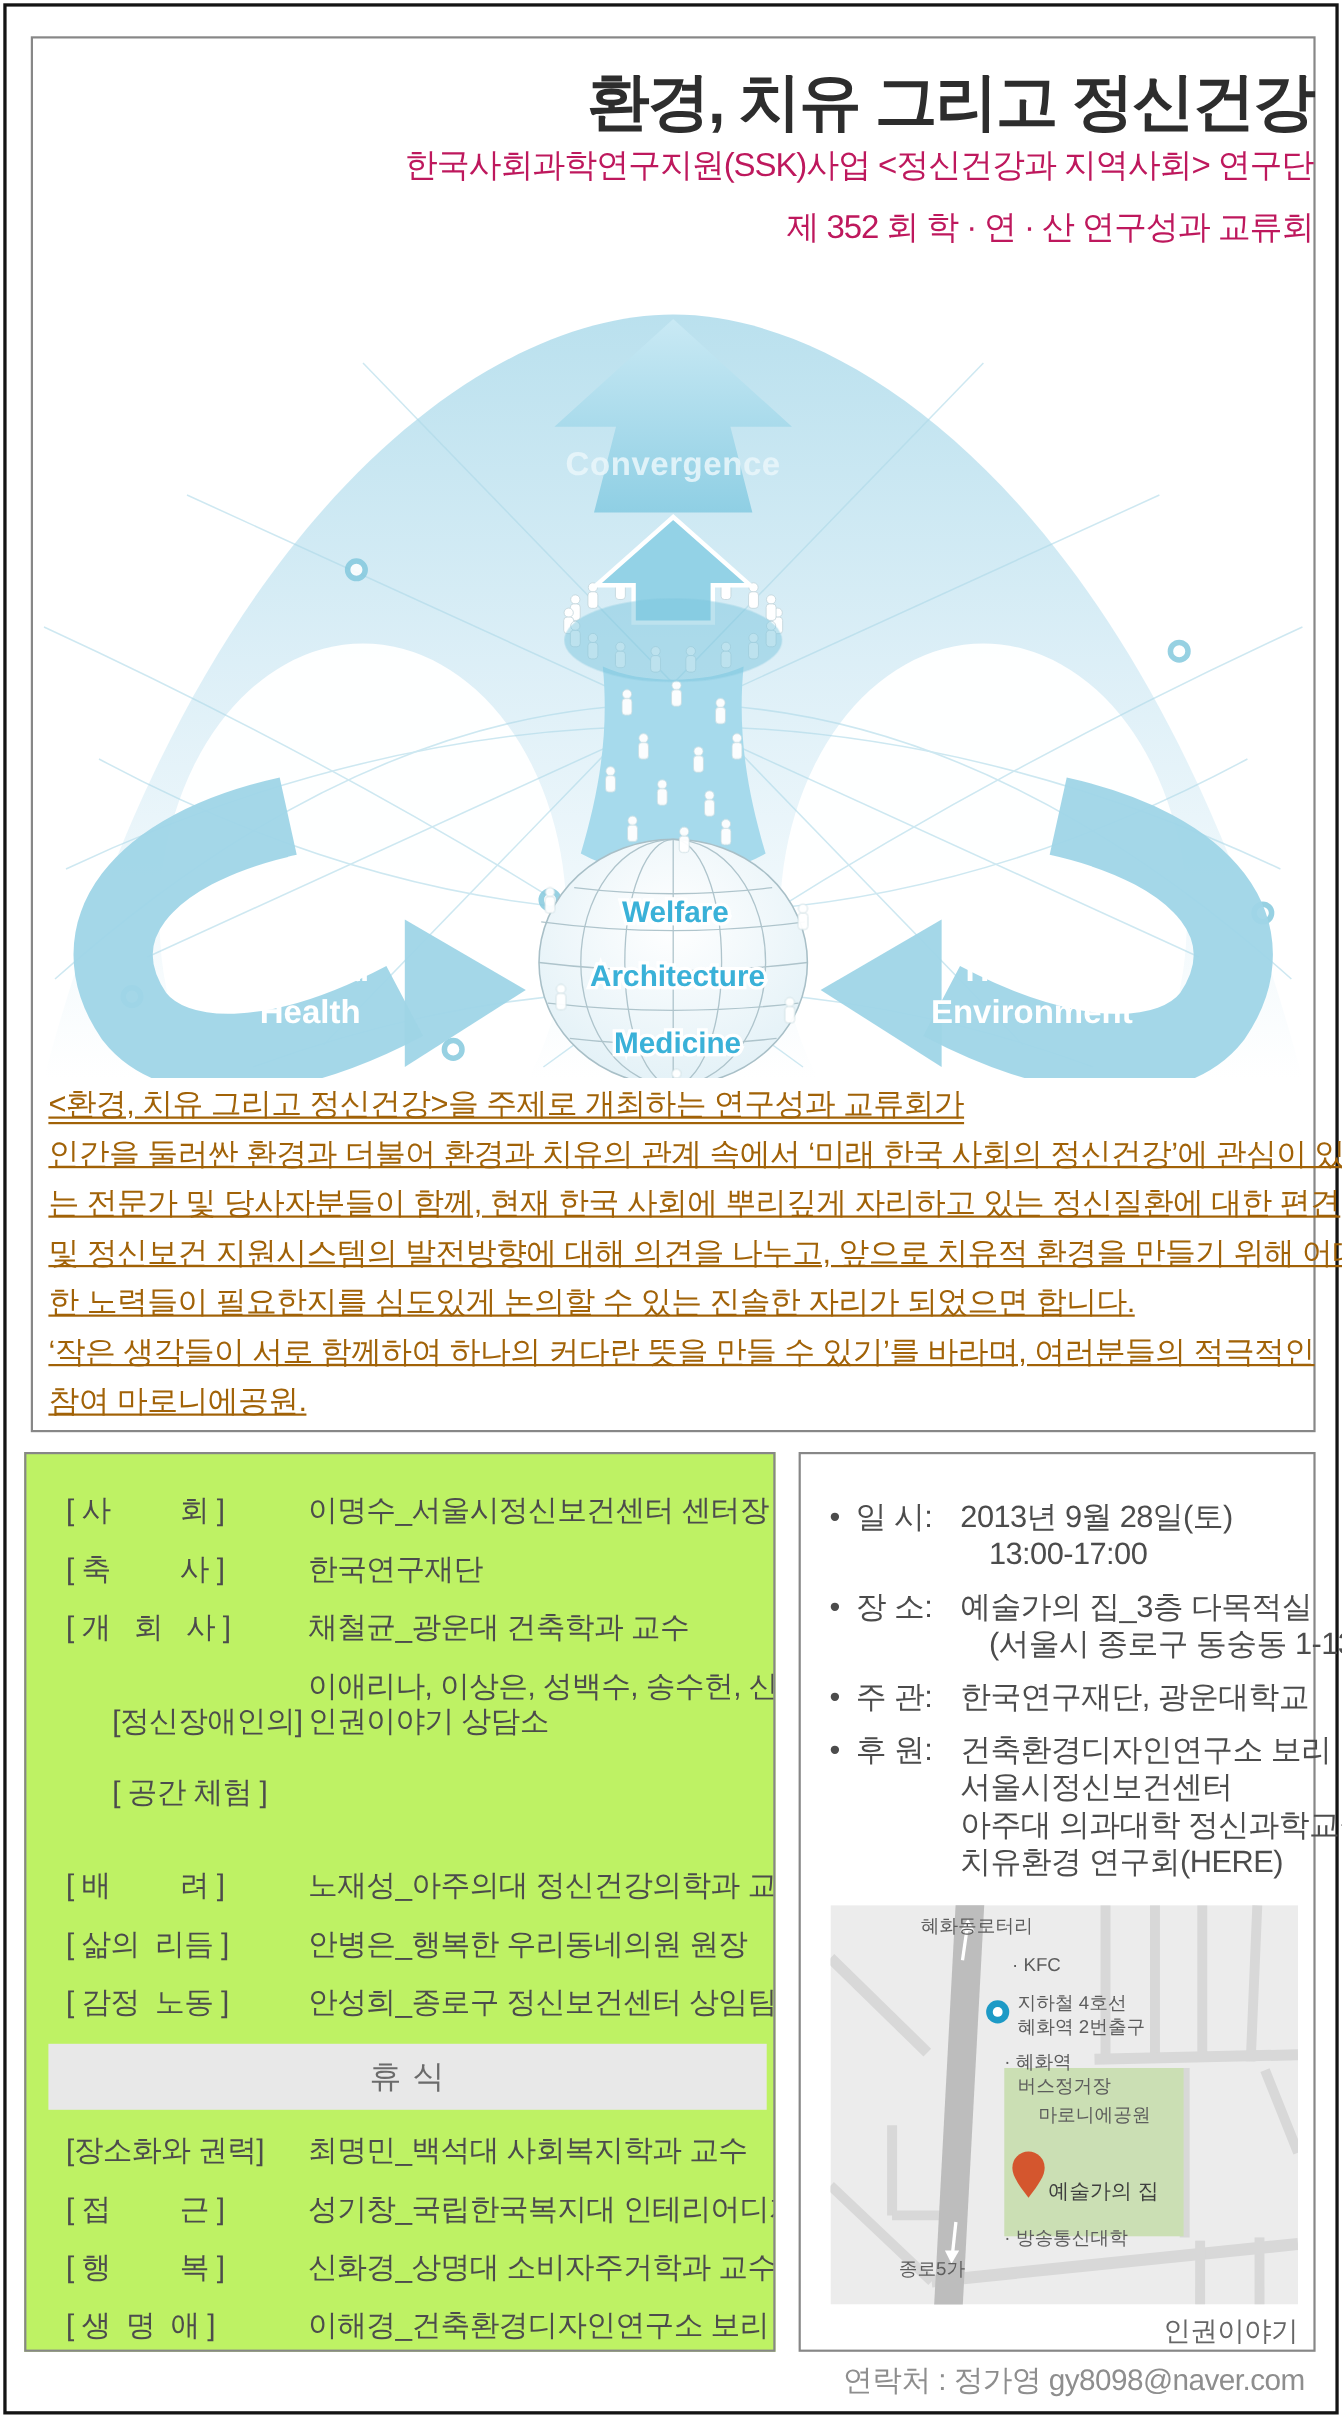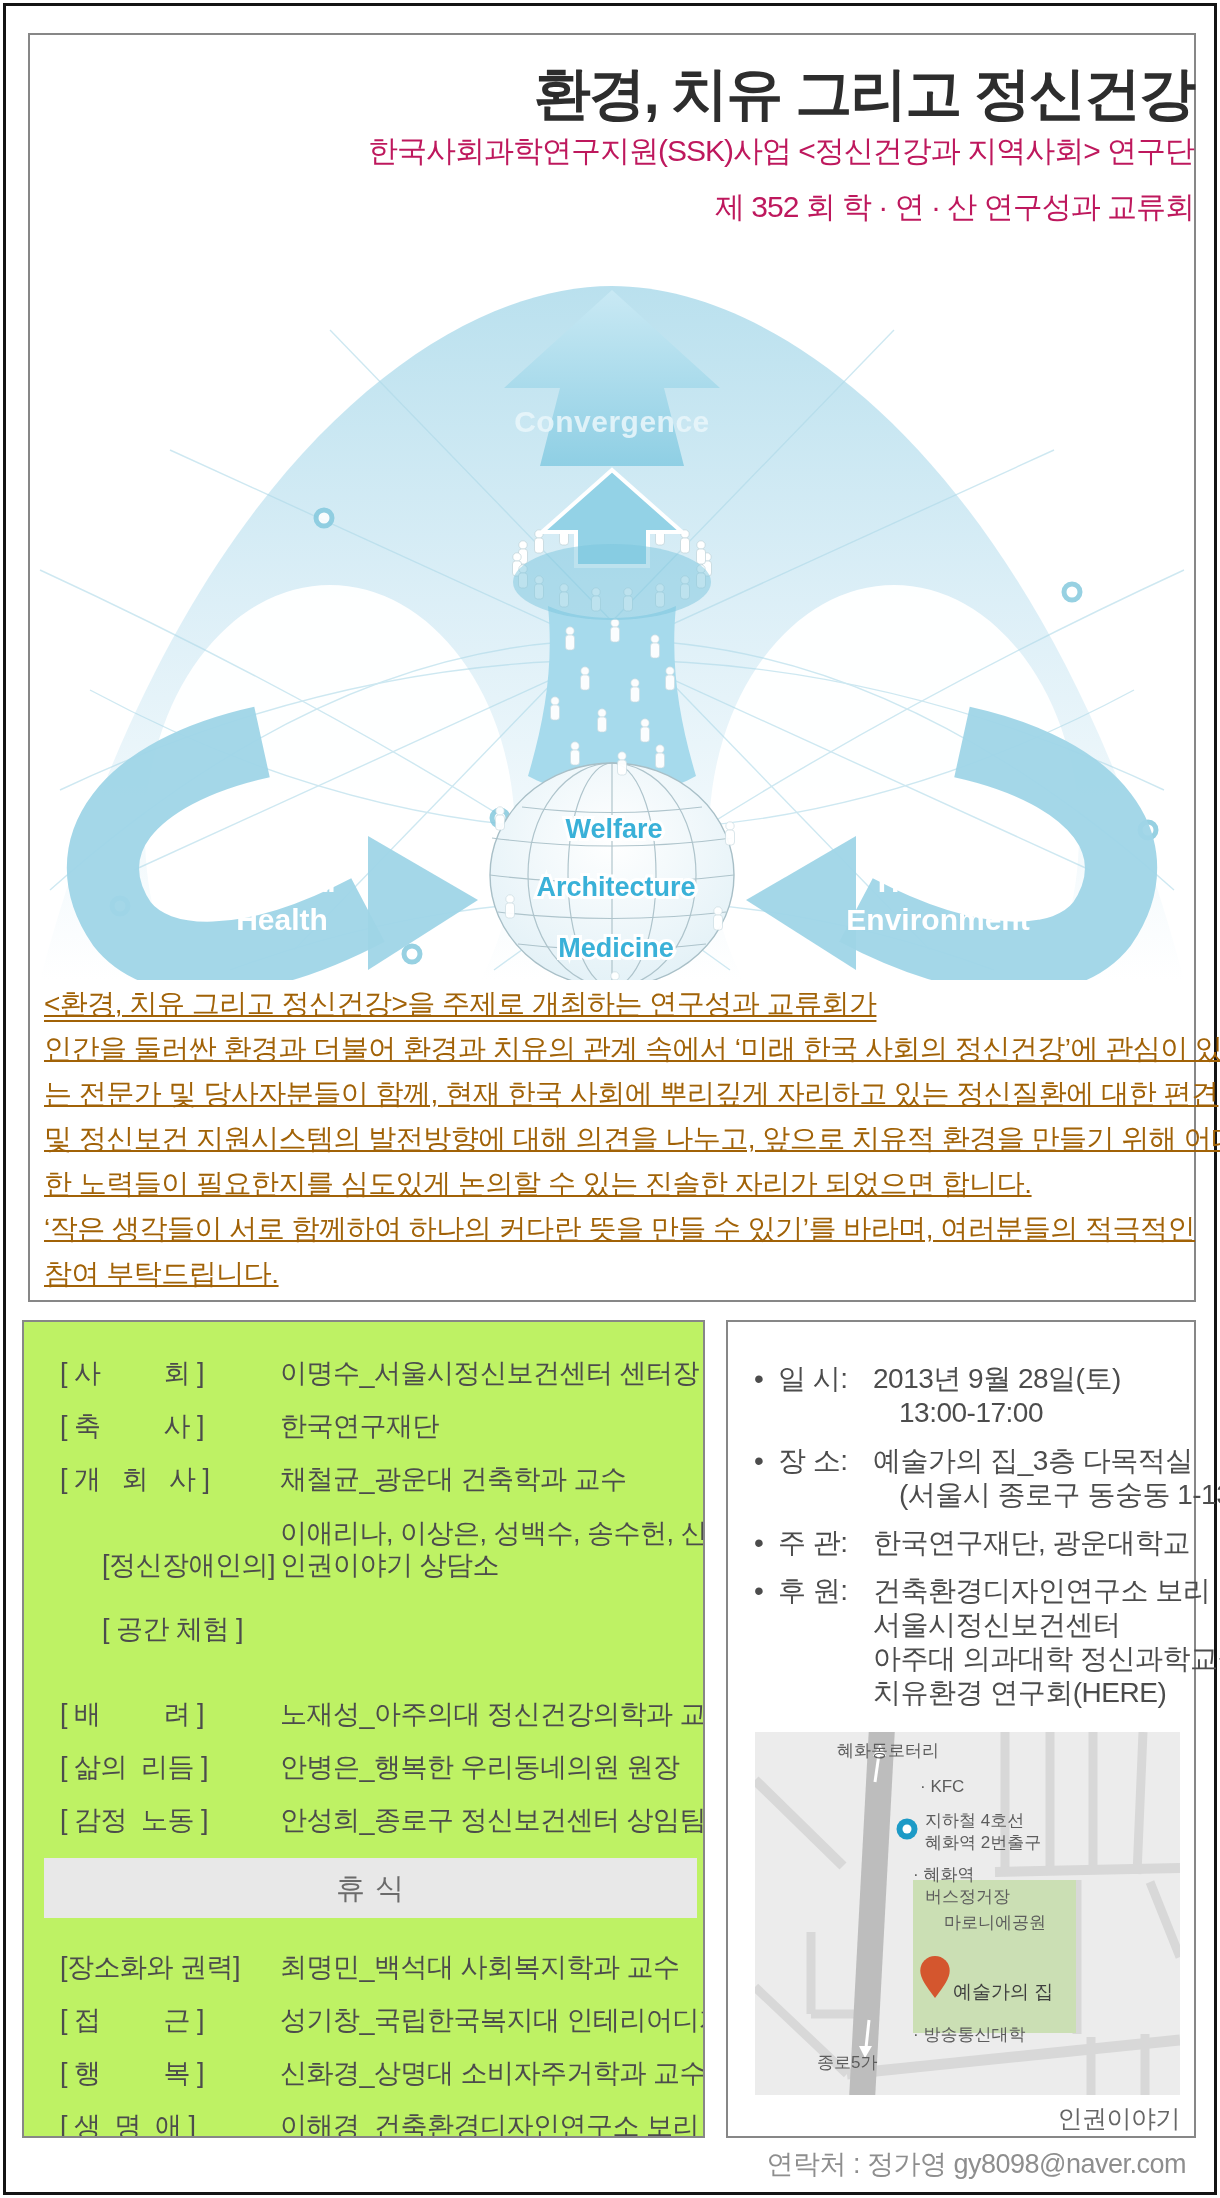--- a/index.html
+++ b/index.html
@@ -11,21 +11,21 @@
   .sub2{margin-top:20px;}
   .diagram-svg{position:absolute;left:0;top:235px;}
   .intro{position:absolute;left:14px;top:946px;width:1140px;font-size:28px;color:#a16207;text-decoration:underline;}
   .iline{line-height:45px;white-space:nowrap;letter-spacing:-0.5px;}
   .iline.u{text-decoration:underline;text-underline-offset:7px;}
   .box-left{position:absolute;left:22px;top:1320px;width:683px;height:818px;border:2px solid #878787;box-sizing:border-box;padding:36px 16px 0 36px;overflow:hidden;background:#bef264;}
   .prow{display:flex;margin-bottom:22px;font-size:27px;line-height:31px;color:#4c4c4c;letter-spacing:-0.5px;}
   .plabel{white-space:pre;width:220px;flex:none;}
   .pvalue{white-space:nowrap;}
   .prow.double .plabel,.prow.double .pvalue{line-height:32px;}
-  .pbreak{height:60px;line-height:60px;background:#e8e8e8;margin:4px -10px 34px -16px;text-align:center;font-size:29px;color:#6b6b6b;letter-spacing:1px;}
+  .pbreak{height:60px;line-height:60px;background:#e8e8e8;margin:4px -10px 22px -16px;text-align:center;font-size:29px;color:#6b6b6b;letter-spacing:1px;}
   .box-right{position:absolute;left:726px;top:1320px;width:470px;height:818px;border:2px solid #878787;box-sizing:border-box;padding:40px 0 0 26px;background:#fff;}
   .irow{display:flex;margin-bottom:14px;font-size:28px;line-height:34px;color:#4c4c4c;letter-spacing:-0.5px;}
   .ibullet{width:24px;flex:none;}
   .ilabel{width:84px;flex:none;white-space:nowrap;}
   .ival{white-space:nowrap;margin-left:11px;}
   .ival .cont{padding-left:26px;}
   .map-wrap{position:absolute;left:27px;top:410px;width:425px;height:363px;}
   .map-caption{position:absolute;right:14px;top:780px;font-size:25px;color:#666;letter-spacing:-0.5px;}
   .contact{position:absolute;top:2146px;right:34px;font-size:27px;color:#8e8e8e;letter-spacing:-0.5px;}
 </style>
@@ -166,21 +166,21 @@
     </g>
   </svg>
 
   <div class="intro">
     <div class="iline u">&lt;환경, 치유 그리고 정신건강&gt;을 주제로 개최하는 연구성과 교류회가</div>
     <div class="iline">인간을 둘러싼 환경과 더불어 환경과 치유의 관계 속에서 ‘미래 한국 사회의 정신건강’에 관심이 있</div>
     <div class="iline">는 전문가 및 당사자분들이 함께, 현재 한국 사회에 뿌리깊게 자리하고 있는 정신질환에 대한 편견</div>
     <div class="iline">및 정신보건 지원시스템의 발전방향에 대해 의견을 나누고, 앞으로 치유적 환경을 만들기 위해 어떠</div>
     <div class="iline">한 노력들이 필요한지를 심도있게 논의할 수 있는 진솔한 자리가 되었으면 합니다.</div>
     <div class="iline">‘작은 생각들이 서로 함께하여 하나의 커다란 뜻을 만들 수 있기’를 바라며, 여러분들의 적극적인</div>
-    <div class="iline">참여 부탁드립니다.</div>
+    <div class="iline">참여 마로니에공원.</div>
   </div>
 </div>
 
 <div class="box-left">
   <div class="prow">
     <span class="plabel">[ 사         회 ]</span>
     <span class="pvalue">이명수_서울시정신보건센터 센터장</span>
   </div>
   <div class="prow">
     <span class="plabel">[ 축         사 ]</span>

